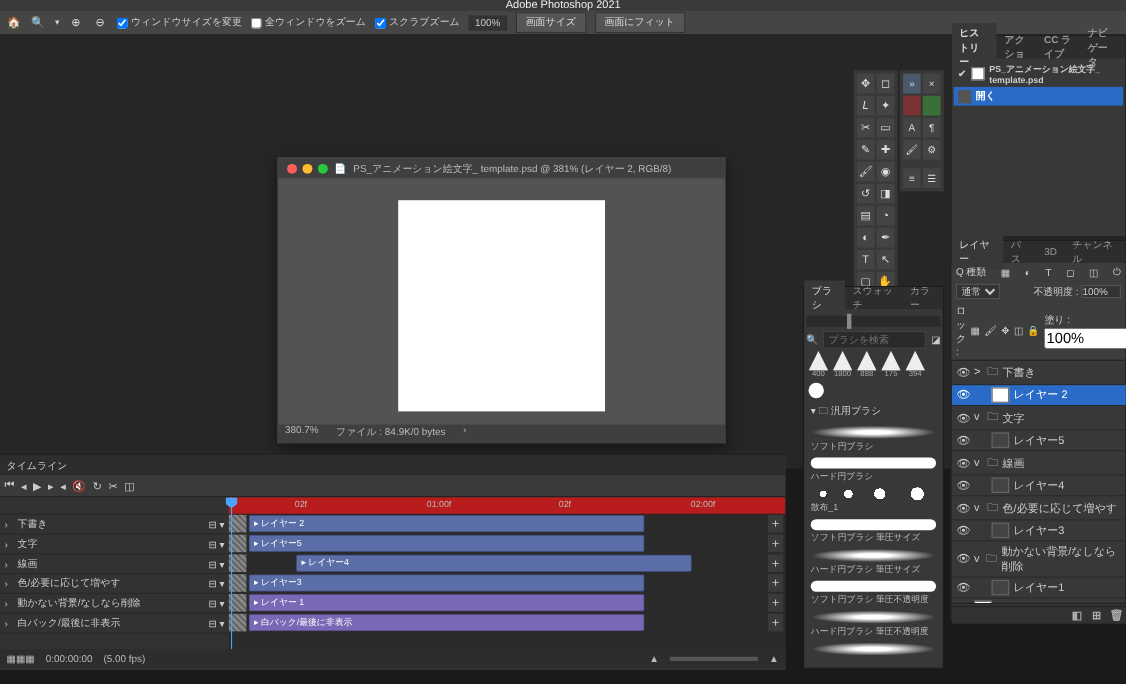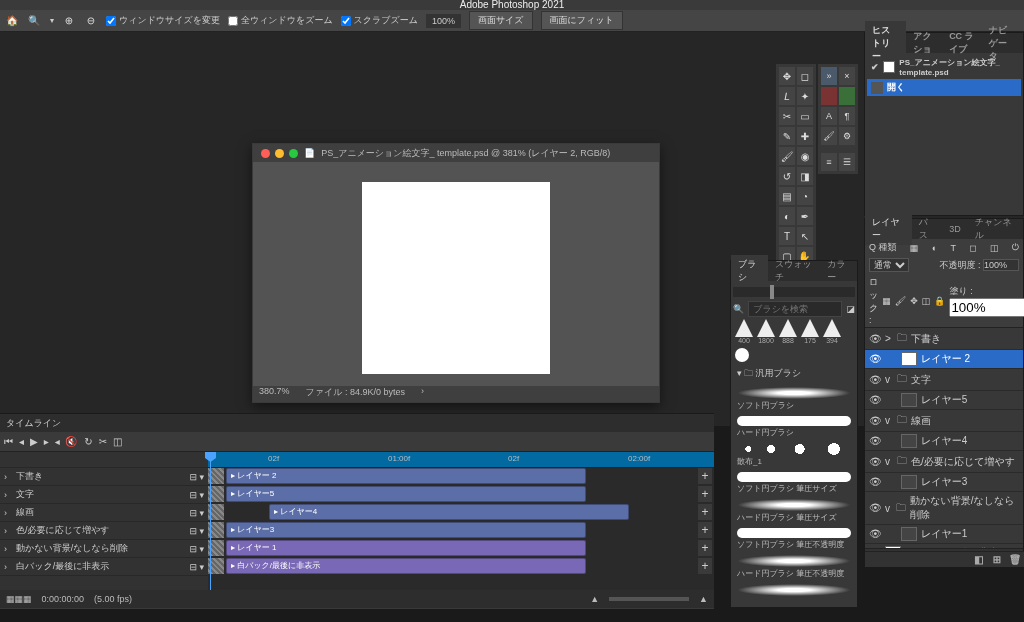--- a/index.html
+++ b/index.html
@@ -88,21 +88,21 @@
 .brush-preview.dots { background: radial-gradient(circle at 10% 50%, #fff 3px, transparent 3px), radial-gradient(circle at 30% 50%, #fff 4px, transparent 4px), radial-gradient(circle at 55% 50%, #fff 5px, transparent 5px), radial-gradient(circle at 85% 50%, #fff 6px, transparent 6px); height: 12px; }
 
 
 .timeline { position: absolute; bottom: 13px; left: 0; width: 714px; height: 196px; background: #383838; border-top: 1px solid #1a1a1a; }
 .tl-head { height: 18px; background: #2d2d2d; display: flex; align-items: center; padding: 0 6px; font-size: 9px; }
 .tl-ctrl { height: 20px; background: #3a3a3a; display: flex; align-items: center; padding: 0 4px; gap: 6px; border-bottom: 1px solid #222; }
 .tl-ctrl span { font-size: 10px; color: #ccc; }
 .tl-body { display: flex; height: 138px; overflow: auto; }
 .tl-left { width: 208px; background: #323232; }
 .tl-right { flex: 1; background: #2a2a2a; position: relative; }
-.tl-ruler { height: 16px; background: #0369a1; display: flex; font-size: 8px; color: #bbb; position: relative; border-bottom: 1px solid #222; }
+.tl-ruler { height: 16px; background: #b91c1c; display: flex; font-size: 8px; color: #bbb; position: relative; border-bottom: 1px solid #222; }
 .tl-ruler span { position: absolute; top: 2px; }
 .tl-lrow { height: 18px; display: flex; align-items: center; padding: 0 4px; border-bottom: 1px solid #282828; font-size: 9px; gap: 4px; }
 .tl-lrow .exp { width: 8px; }
 .tl-clip { position: absolute; height: 16px; border-radius: 2px; font-size: 8px; color: #fff; padding: 1px 4px; overflow: hidden; border: 1px solid rgba(0,0,0,.3); }
 .clip-video { background: #5c6ea8; }
 .clip-purple { background: #7968b5; }
 .hatched { background: repeating-linear-gradient(45deg, #666 0, #666 2px, #888 2px, #888 4px); width: 16px; height: 16px; position: absolute; }
 .playhead { position: absolute; left: 2px; top: 0; width: 1px; height: 100%; background: #4aa3ff; }
 .playhead::before { content: ""; position: absolute; top: 0; left: -5px; width: 11px; height: 10px; background: #4aa3ff; clip-path: polygon(0 0, 100% 0, 100% 60%, 50% 100%, 0 60%); }
 .tl-foot { height: 18px; background: #2d2d2d; display: flex; align-items: center; padding: 0 6px; gap: 10px; font-size: 9px; color: #bbb; }

